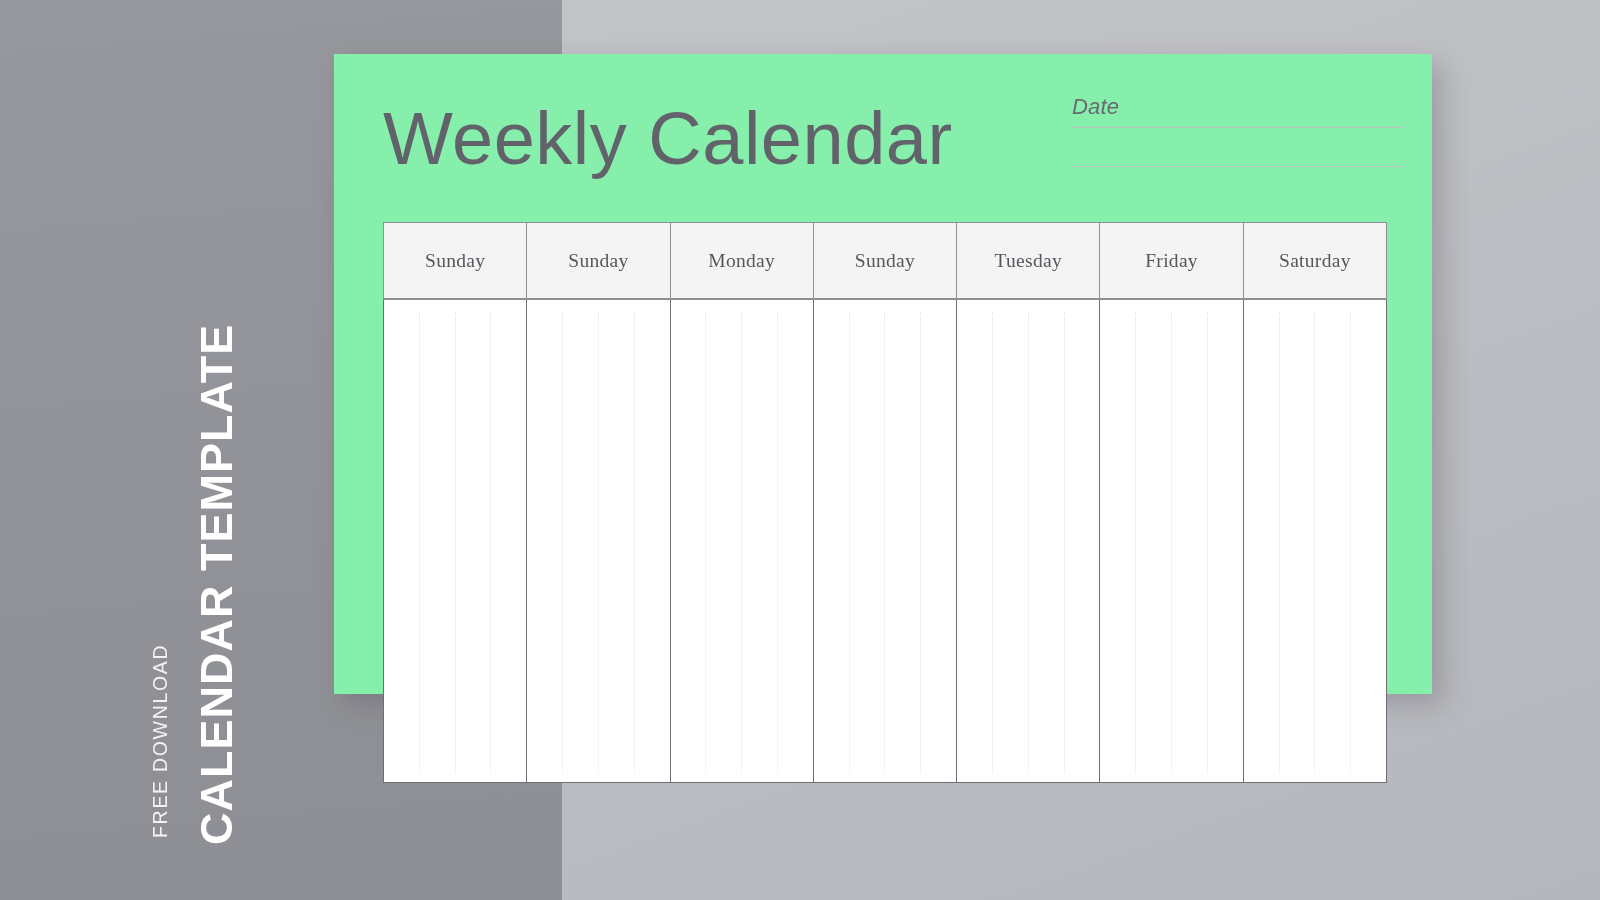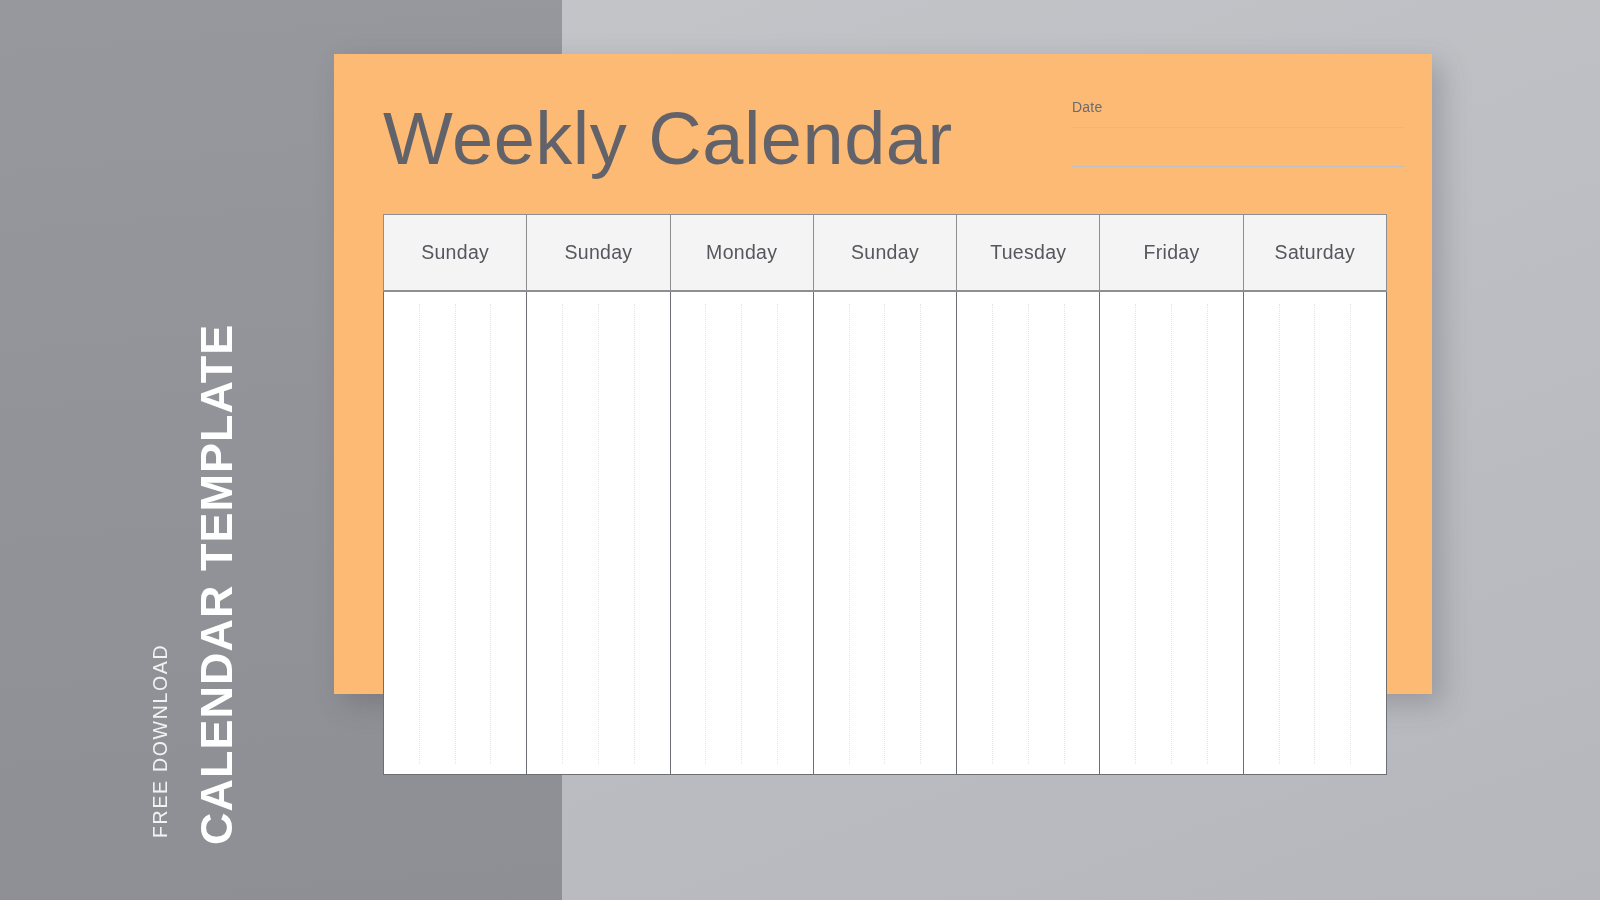--- a/index.html
+++ b/index.html
@@ -68,21 +68,21 @@
     transform: rotate(-90deg) translateX(55px);
   }
 
   
   .card {
     position: absolute;
     left: 334px;
     top: 54px;
     width: 1098px;
     height: 640px;
-    background: #fdba74;
+    background: #86efac;
     box-shadow: 10px 10px 26px rgba(70,70,78,0.28);
   }
 
   
   .doc-header {
     position: absolute;
     left: 49px;
     top: 38px;
     width: 1020px;
     height: 130px;
@@ -104,43 +104,45 @@
     position: absolute;
     right: 0;
     top: 0;
     width: 331px;
   }
   .meta-row {
     position: relative;
     height: 39px;
   }
   .meta-label {
-    font-size: 14px;
+    font-size: 22px;
     color: #6a6b71;
     font-weight: 400;
     letter-spacing: 0.2px;
     line-height: 30px;
+    font-style: italic;
   }
   .meta-rule {
     position: absolute;
     left: 0;
     right: 0;
     bottom: 3px;
     height: 0;
     border-bottom: 1.5px dotted #b9babd;
   }
 
   
   .cal-table {
     position: absolute;
     left: 49px;
-    top: 160px;
+    top: 168px;
     width: 1004px;
     border-collapse: collapse;
     table-layout: fixed;
+    font-family: Liberation Serif, serif;
   }
   .cal-table th {
     height: 75px;
     background: #f4f4f5;
     border: 1px solid #8e8f93;
     font-size: 19.5px;
     font-weight: 400;
     color: #56575d;
     letter-spacing: 0.3px;
     text-align: center;

